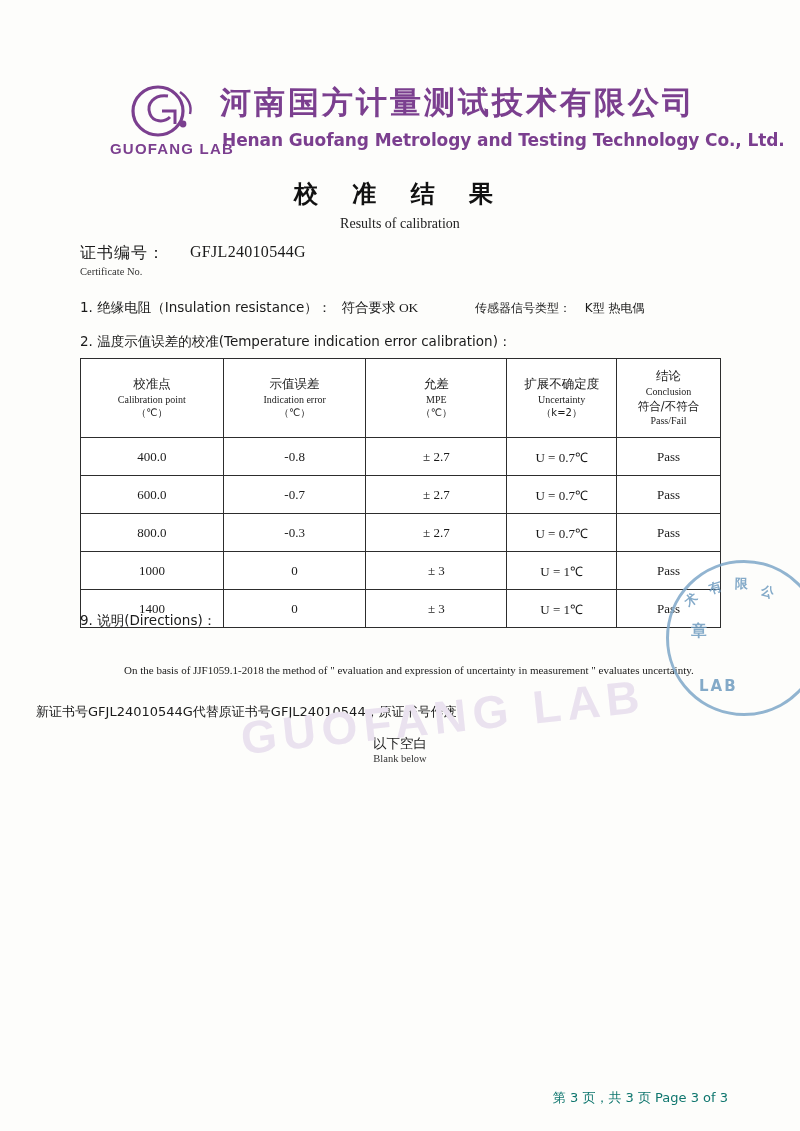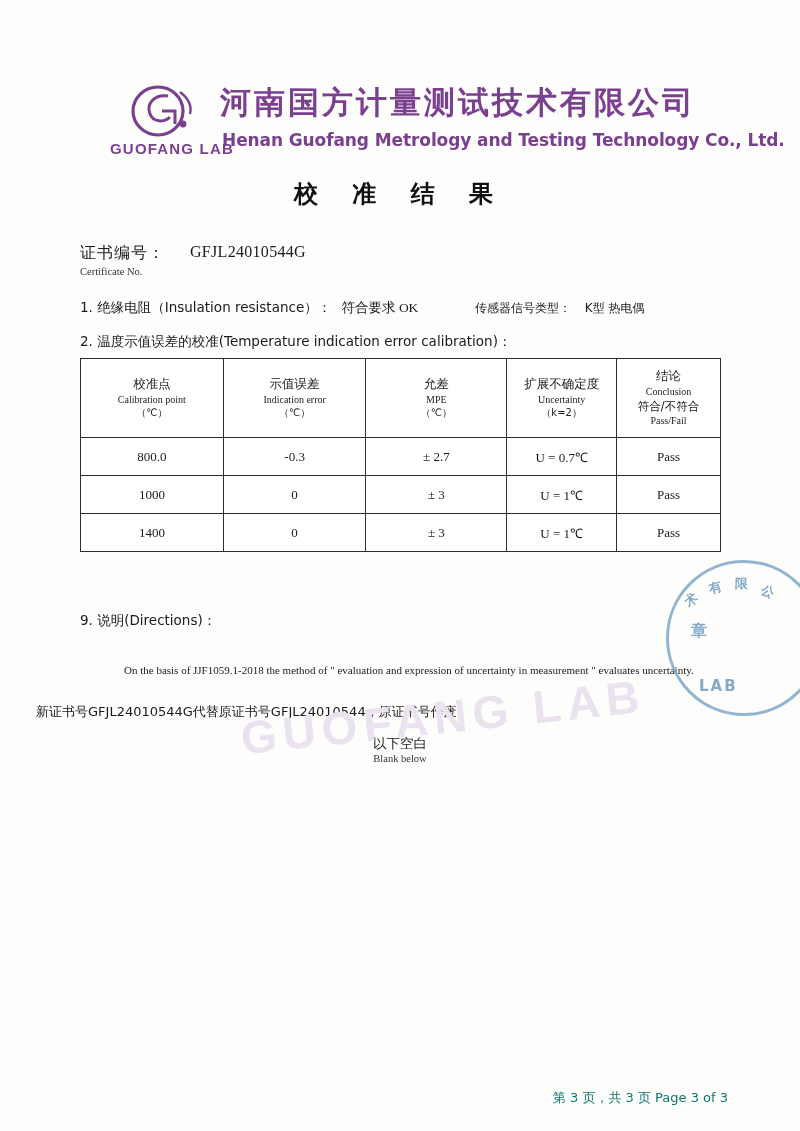--- a/index.html
+++ b/index.html
@@ -337,20 +337,21 @@
         <path d="M52 8 C60 14 64 22 62 30" fill="none" stroke="#7b3f8f" stroke-width="2.4"></path>
         <circle cx="55" cy="40" r="3.4" fill="#7b3f8f"></circle>
       </svg>
     </div>
     <div class="logo-text">GUOFANG LAB</div>
     <div class="company-cn">河南国方计量测试技术有限公司</div>
     <div class="company-en">Henan Guofang Metrology and Testing Technology Co., Ltd.</div>
   </div>
 
   <div class="title-cn">校 准 结 果</div>
+  <div class="title-en">Results of calibration</div>
 
   <div class="cert-block">
     <div class="cert-label-cn">证书编号：</div>
     <div class="cert-label-en">Certificate No.</div>
     <div class="cert-value">GFJL24010544G</div>
   </div>
 
   <div class="sec1">
     <span>1. 绝缘电阻（Insulation resistance）：</span>
     <span class="ins-val">符合要求  OK</span>
@@ -395,20 +396,34 @@
         <th>
           <span class="th-cn">结论</span>
           <span class="th-en">Conclusion</span>
           <span class="th-cn" style="font-size:11.5px">符合/不符合</span>
           <span class="th-en">Pass/Fail</span>
         </th>
       </tr>
     </thead>
     <tbody>
       <tr>
+        <td>400.0</td>
+        <td>-0.8</td>
+        <td>± 2.7</td>
+        <td class="u-cell">U = 0.7℃</td>
+        <td>Pass</td>
+      </tr>
+      <tr>
+        <td>600.0</td>
+        <td>-0.7</td>
+        <td>± 2.7</td>
+        <td class="u-cell">U = 0.7℃</td>
+        <td>Pass</td>
+      </tr>
+      <tr>
         <td>800.0</td>
         <td>-0.3</td>
         <td>± 2.7</td>
         <td class="u-cell">U = 0.7℃</td>
         <td>Pass</td>
       </tr>
       <tr>
         <td>1000</td>
         <td>0</td>
         <td>± 3</td>

